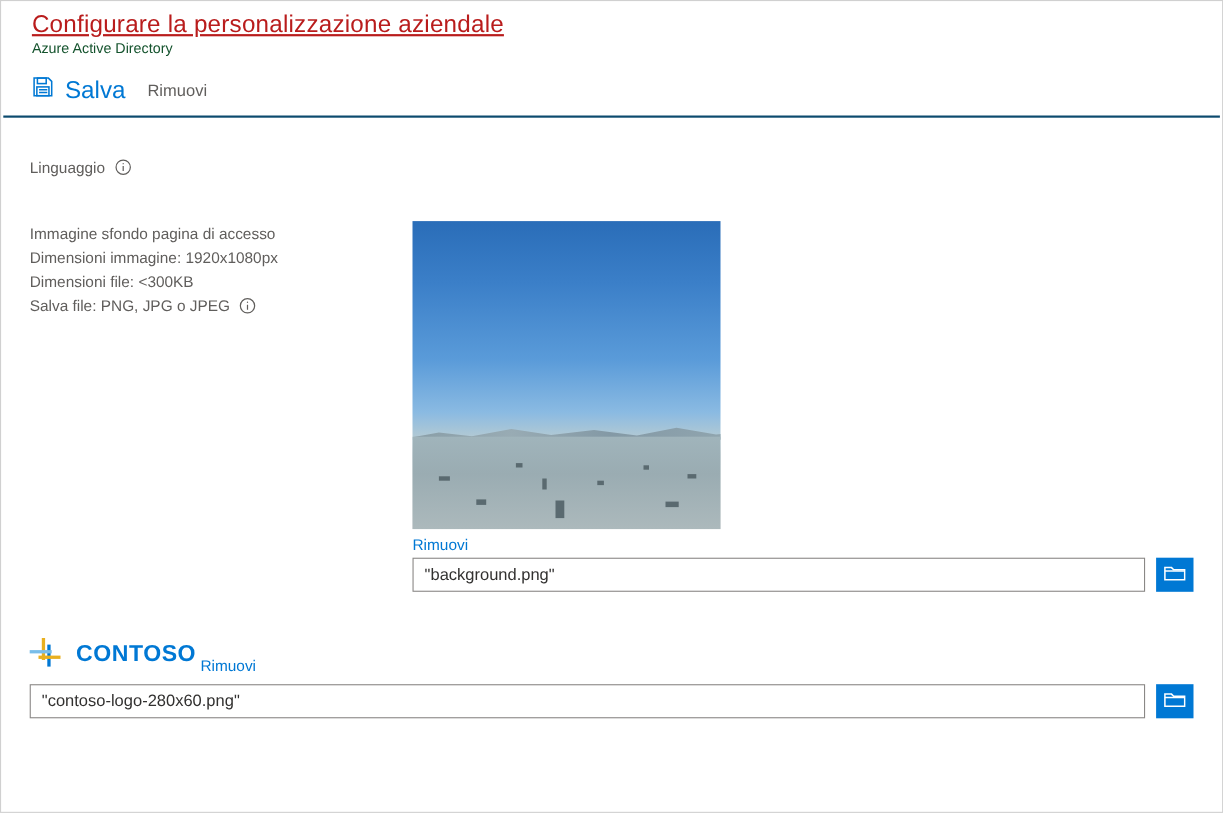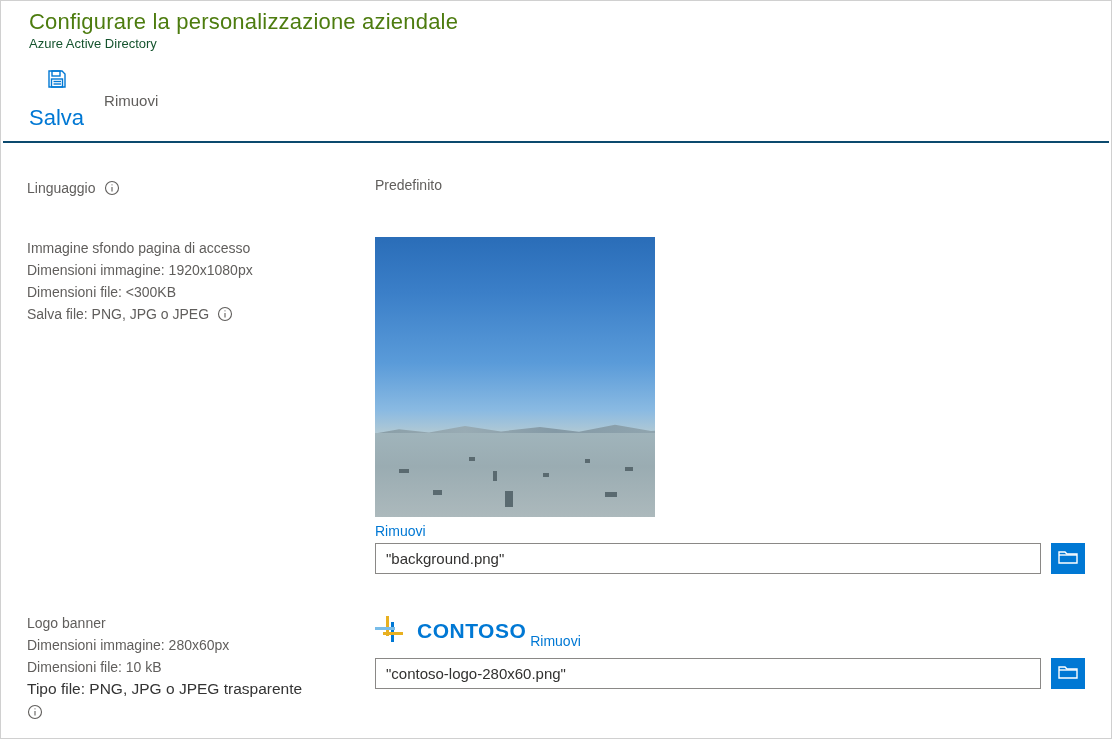--- a/index.html
+++ b/index.html
@@ -12,43 +12,43 @@
     height: 739px;
     overflow: hidden;
     border: 1px solid #d0d0d0;
   }
   .header {
     padding: 8px 24px 4px 28px;
   }
   .page-title {
     font-size: 22px;
     font-weight: 400;
-    color: #4d7c0f;
+    color: #b91c1c;
     letter-spacing: 0.2px;
+    text-decoration: underline;
   }
   .subtitle {
     font-size: 13px;
     color: #14532d;
     margin-top: 1px;
   }
   .toolbar {
     display: flex;
     align-items: center;
     gap: 20px;
     padding: 14px 24px 10px 28px;
   }
   .save-btn {
     display: inline-flex;
     align-items: center;
     gap: 10px;
     color: #0078d4;
     font-size: 22px;
     font-weight: 400;
     cursor: pointer;
-    flex-direction: column;
   }
   .save-btn svg { width: 20px; height: 20px; }
   .remove-btn-top {
     color: #605e5c;
     font-size: 15px;
     cursor: pointer;
   }
   .content {
     border-top: 2px solid #0c4a6e;
     margin: 0 2px;
@@ -214,21 +214,20 @@
         <span>Linguaggio</span>
         <span class="info-icon">
           <svg viewBox="0 0 16 16" fill="none" stroke="#605e5c" stroke-width="1.1">
             <circle cx="8" cy="8" r="6.5"></circle>
               <line x1="8" y1="7" x2="8" y2="11.5"></line>
               <circle cx="8" cy="4.8" r="0.6" fill="#605e5c" stroke="none"></circle>
           </svg>
         </span>
       </div>
     </div>
-    <div class="value-col">Predefinito</div>
   </div>
 
   <div class="row">
     <div class="label-col">
       <div>Immagine sfondo pagina di accesso</div>
       <div>Dimensioni immagine: 1920x1080px</div>
       <div>Dimensioni file: &lt;300KB</div>
       <div class="lbl-line">
         <span>Salva file: PNG, JPG o JPEG</span>
         <span class="info-icon">
@@ -263,35 +262,20 @@
               <path d="M1 3 h6 l2 2 h10 v9 h-18 z"></path>
               <path d="M1 6 h18"></path>
             </svg>
           </span>
         </div>
       </div>
     </div>
   </div>
 
   <div class="row tight">
-    <div class="label-col">
-      <div>Logo banner</div>
-      <div>Dimensioni immagine: 280x60px</div>
-      <div>Dimensioni file: 10 kB</div>
-      <div class="lbl-bold">Tipo file: PNG, JPG o JPEG trasparente</div>
-      <div class="info-standalone">
-        <span class="info-icon">
-          <svg viewBox="0 0 16 16" fill="none" stroke="#605e5c" stroke-width="1.1">
-            <circle cx="8" cy="8" r="6.5"></circle>
-              <line x1="8" y1="7" x2="8" y2="11.5"></line>
-              <circle cx="8" cy="4.8" r="0.6" fill="#605e5c" stroke="none"></circle>
-          </svg>
-        </span>
-      </div>
-    </div>
     <div class="value-col">
       <div class="logo-preview">
         <div class="logo-mark">
           <div class="bar1"></div>
             <div class="bar2"></div>
             <div class="bar3"></div>
             <div class="bar4"></div>
         </div>
         <div class="logo-text">CONTOSO</div>
       </div>

